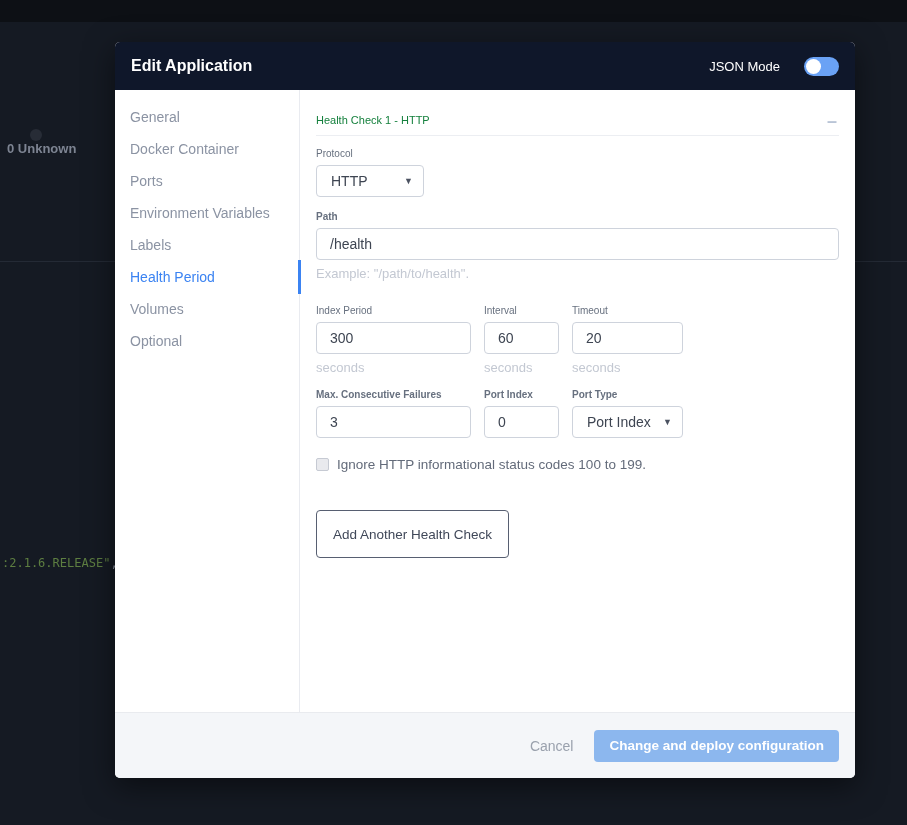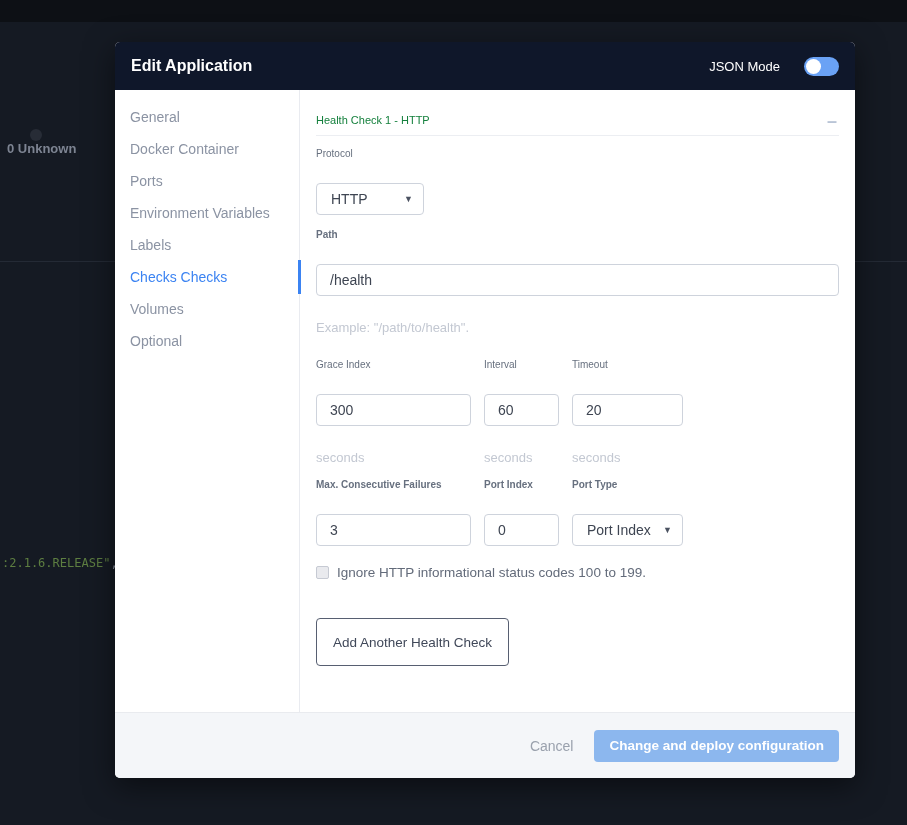--- a/index.html
+++ b/index.html
@@ -72,21 +72,21 @@
     height:32px; border:1px solid #ced3dc; border-radius:4px; background:#fff;
     font-size:14px; color:#3e4552; font-family:"Liberation Sans", sans-serif;
   }
   .input { width:100%; padding:0 13px; outline:none; }
   .dropdown {
     display:flex; align-items:center; justify-content:space-between;
     padding:0 10px 0 14px; cursor:pointer;
   }
   .caret { font-size:9px; color:#4b5261; }
 
-  .mt12 { margin-top:12px; } .mt6 { margin-top:24px; } .mt18 { margin-top:14px;font-weight:bold; } .mt24 { margin-top:24px; }
+  .mt12 { margin-top:12px; } .mt6 { margin-top:6px; } .mt18 { margin-top:14px;font-weight:bold; } .mt24 { margin-top:24px; }
 
   .row { display:flex; }
   .col-a { width:155px; flex:0 0 155px; margin-right:13px; }
   .col-b { width:75px;  flex:0 0 75px;  margin-right:13px; }
   .col-c { width:111px; flex:0 0 111px; }
 
   .checkbox-row { display:flex; align-items:center; margin-top:19px; cursor:pointer; }
   .checkbox {
     width:13px; height:13px; border:1px solid #c6cad3; border-radius:2px; background:#e9eaee; flex:0 0 13px;
   }
@@ -140,21 +140,21 @@
 
   <div class="modal-body">
 
     <div class="sidebar">
       <div class="side-item">General</div>
       <div class="side-item">Docker Container</div>
       <div class="side-item">Ports</div>
       <div class="side-item">Environment Variables</div>
       <div class="side-item">Labels</div>
       <div class="side-item active">
-        <span>Checks Checks</span>
+        <span>Health Period</span>
         <span class="indicator"></span>
       </div>
       <div class="side-item">Volumes</div>
       <div class="side-item">Optional</div>
     </div>
 
     <div class="content">
 
       <div class="section-head">
         <span class="section-title">Health Check 1 - HTTP</span>
@@ -165,21 +165,21 @@
       <div class="dropdown mt6" style="width:108px;">
         <span>HTTP</span>
         <span class="caret">▼</span>
       </div>
 
       <div class="field-label mt18">Path</div>
       <input class="input mt6" value="/health" style="">
       <div class="help mt6">Example: "/path/to/health".</div>
 
       <div class="row mt24">
-        <div class="col-a field-label">Grace Index</div>
+        <div class="col-a field-label">Index Period</div>
         <div class="col-b field-label">Interval</div>
         <div class="col-c field-label">Timeout</div>
       </div>
       <div class="row mt6">
         <div class="col-a"><input class="input" value="300" style=""></div>
         <div class="col-b"><input class="input" value="60" style=""></div>
         <div class="col-c"><input class="input" value="20" style=""></div>
       </div>
       <div class="row mt6">
         <div class="col-a help">seconds</div>

